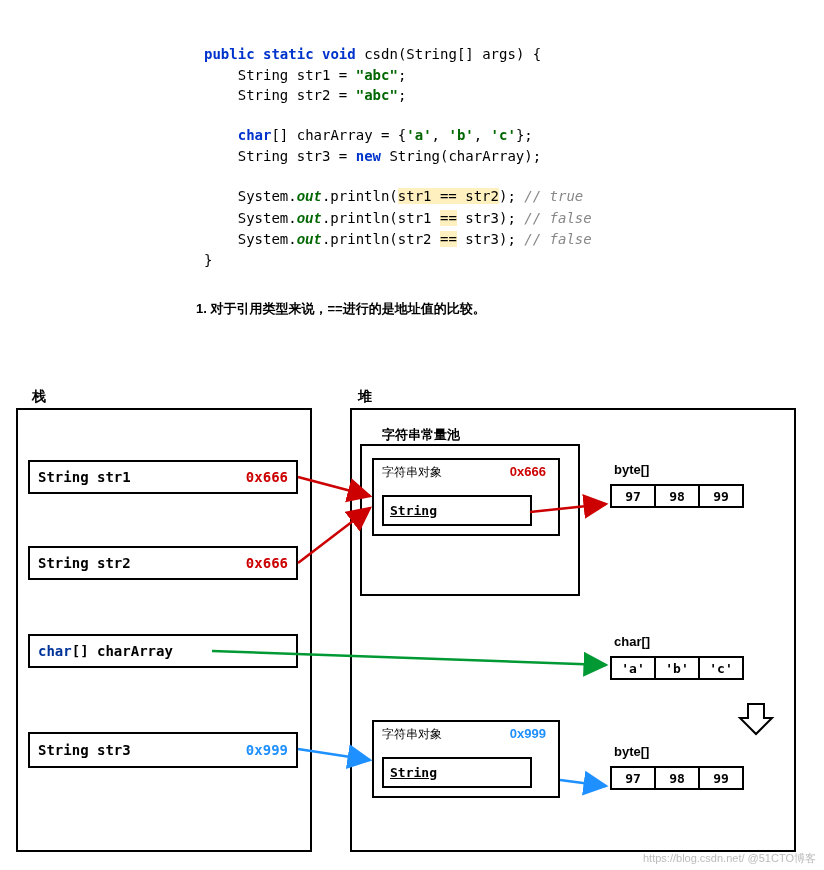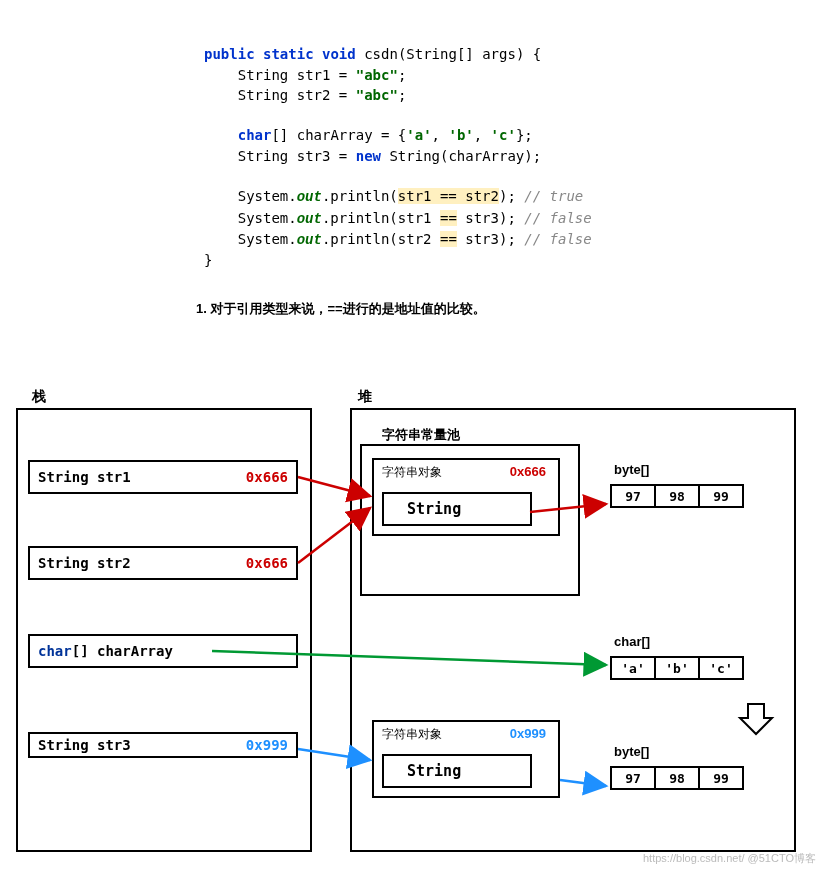--- a/index.html
+++ b/index.html
@@ -105,24 +105,25 @@
     position: absolute;
     top: 4px; right: 12px;
     font-size: 13px;
     font-weight: bold;
   }
   .stringobj .strbox {
     position: absolute;
     border: 2px solid #000;
     left: 8px;
     bottom: 8px;
-    padding: 6px 23px;
-    font-family: Consolas, monospace;
-    font-size: 15px;
-    font-weight: bold;
+    padding: 6px 6px;
+    font-family: Consolas, monospace;
+    font-size: 13px;
+    font-weight: bold;
+    text-decoration: underline;
   }
   svg.arrows {
     position: absolute;
     top: 0; left: 0;
     width: 824px; height: 870px;
     pointer-events: none;
   }
   .watermark {
     position: absolute;
     bottom: 4px;
@@ -169,21 +170,21 @@
   <span>String str1</span>
   <span class="addr addr-red">0x666</span>
 </div>
 <div class="cell" style="left:28px; top:546px; width:270px; height:34px;justify-content:flex-end;">
   <span>String str2</span>
   <span class="addr addr-red">0x666</span>
 </div>
 <div class="cell" style="left:28px; top:634px; width:270px; height:34px;">
   <span><span class="kw-char-blue">char</span><span>[] charArray</span></span>
 </div>
-<div class="cell" style="left:28px; top:732px; width:270px; height:26px;gap:44px;">
+<div class="cell" style="left:28px; top:732px; width:270px; height:36px;gap:44px;">
   <span>String str3</span>
   <span class="addr addr-blue">0x999</span>
 </div>
 
 <div class="inner-label" style="left:382px; top:426px;">字符串常量池</div>
 <div class="outer-box" style="left:360px; top:444px; width:220px; height:152px;"></div>
 
 <div class="stringobj" style="left:372px; top:458px; width:188px; height:78px;">
   <div class="top">字符串对象</div>
   <div class="topaddr addr-red">0x666</div>

